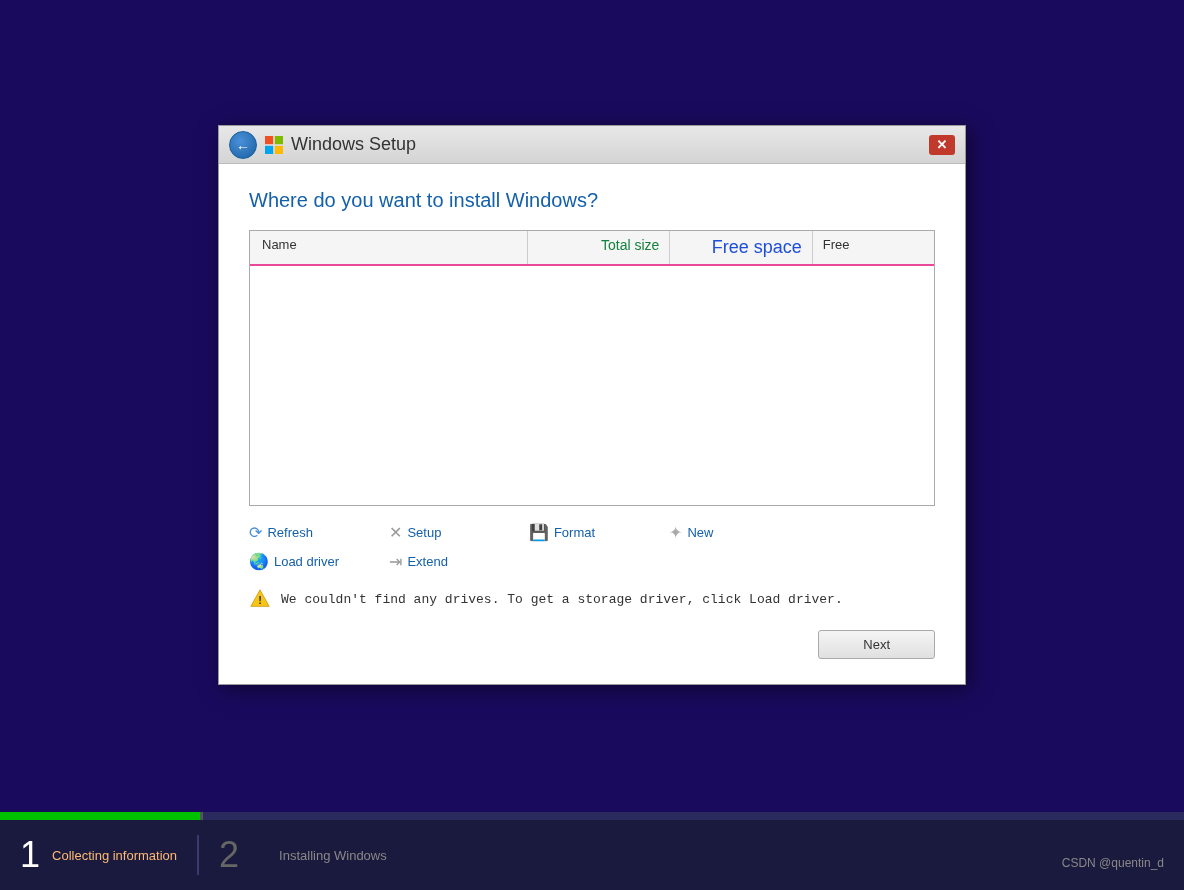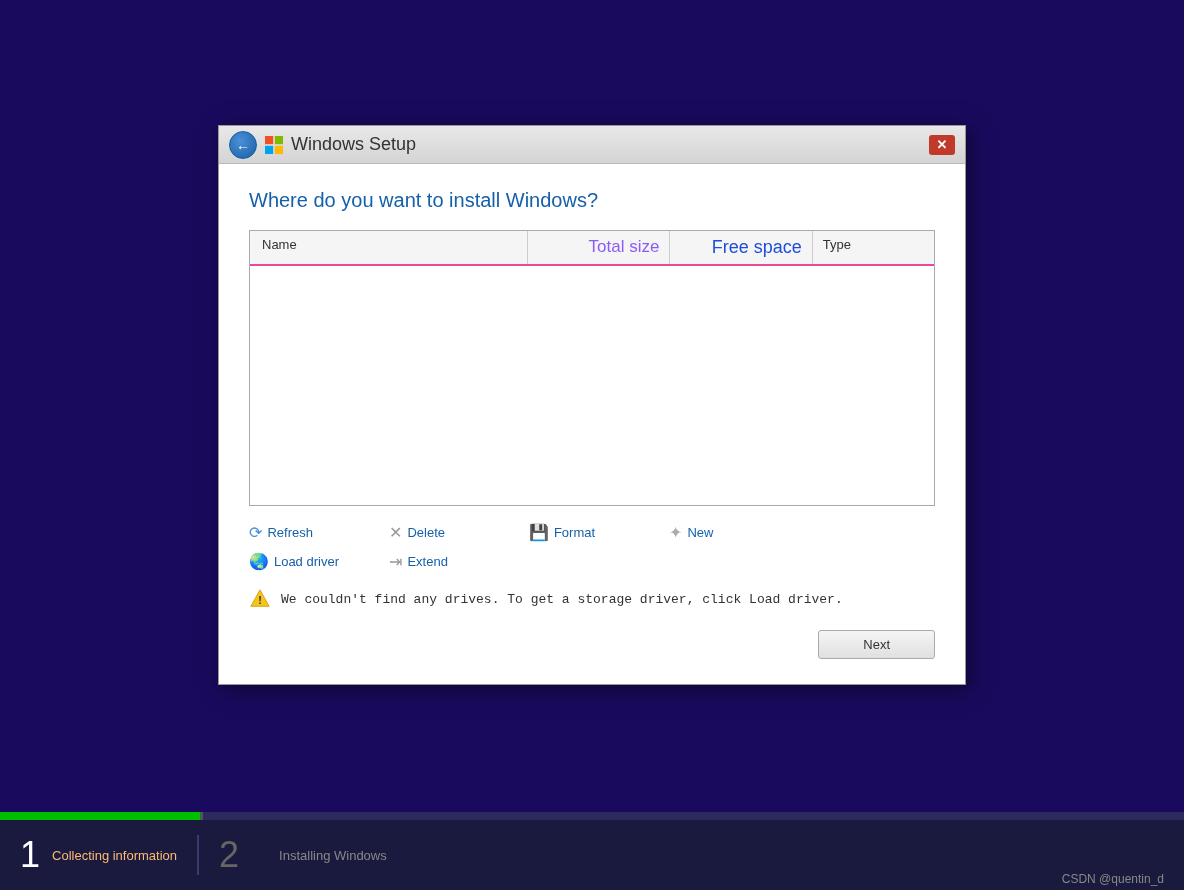--- a/index.html
+++ b/index.html
@@ -108,22 +108,22 @@
     .col-name {
       flex: 2.5;
       padding: 6px 12px;
       font-size: 13px;
       color: #333;
       border-right: 1px solid #ccc;
     }
     .col-size {
       flex: 1.2;
       padding: 6px 10px;
-      font-size: 17px;
-      color: #8b5cf6;
+      font-size: 14px;
+      color: #15803d;
       border-right: 1px solid #ccc;
       text-align: right;
     }
     .col-free {
       flex: 1.2;
       padding: 6px 10px;
       font-size: 18px;
       color: #1d4ed8;
       border-right: 1px solid #ccc;
       text-align: right;
@@ -262,21 +262,21 @@
     }
     .step-divider {
       width: 2px;
       height: 40px;
       background: #3a3a6e;
       align-self: center;
     }
 
     .watermark {
       position: absolute;
-      bottom: 4px;
+      bottom: 20px;
       right: 20px;
       font-size: 12px;
       color: #888;
     }
 
     
     .win-logo {
       display: inline-block;
       width: 18px;
       height: 18px;
@@ -315,33 +315,33 @@
   </div>
 
   <div class="content">
     <h1 class="page-title">Where do you want to install Windows?</h1>
 
     <div class="drive-table">
       <div class="table-header">
         <div class="col-name">Name</div>
         <div class="col-size">Total size</div>
         <div class="col-free">Free space</div>
-        <div class="col-type">Type</div>
+        <div class="col-type">Free</div>
       </div>
       <div class="table-body"></div>
     </div>
 
     <div class="action-row">
       <a class="action-btn">
         <span class="action-icon icon-refresh">⟳</span>
         <span>Refresh</span>
       </a>
       <a class="action-btn">
         <span class="action-icon icon-delete">✕</span>
-        <span>Delete</span>
+        <span>Setup</span>
       </a>
       <a class="action-btn">
         <span class="action-icon icon-format">💾</span>
         <span>Format</span>
       </a>
       <a class="action-btn">
         <span class="action-icon icon-new">✦</span>
         <span>New</span>
       </a>
     </div>

